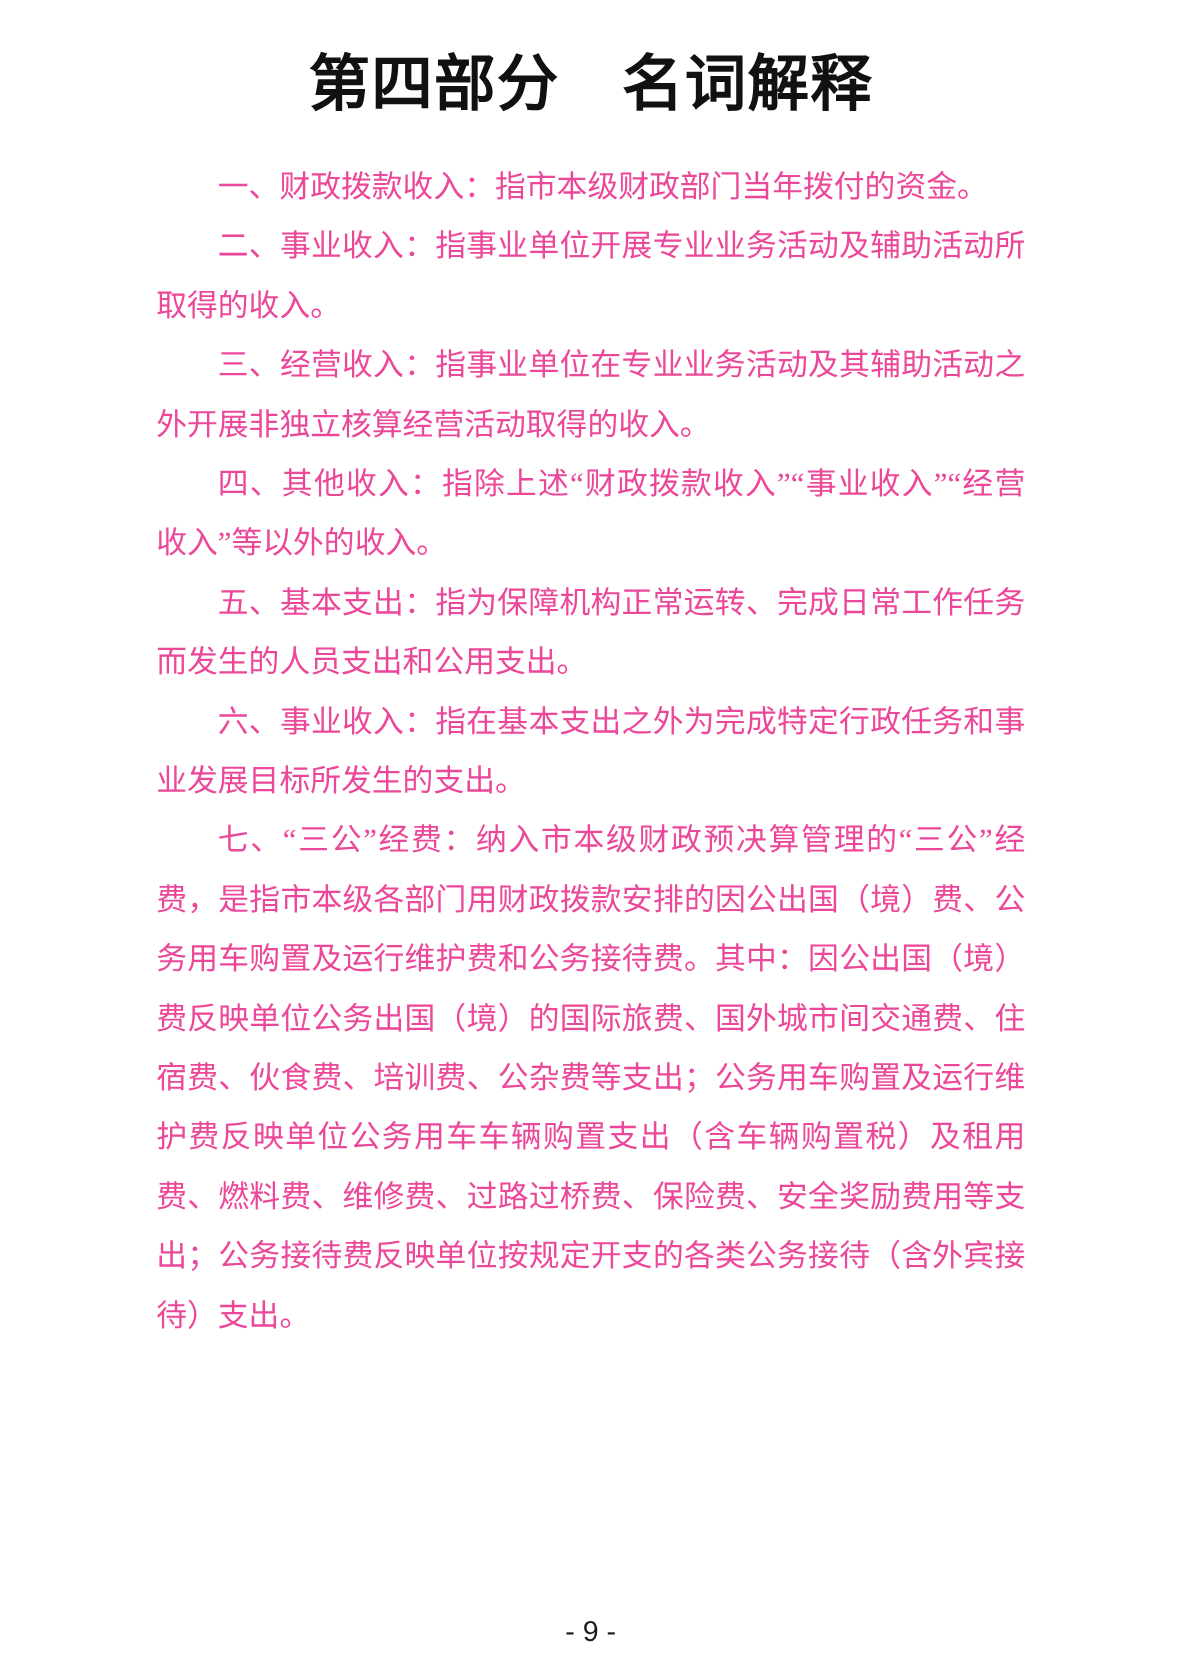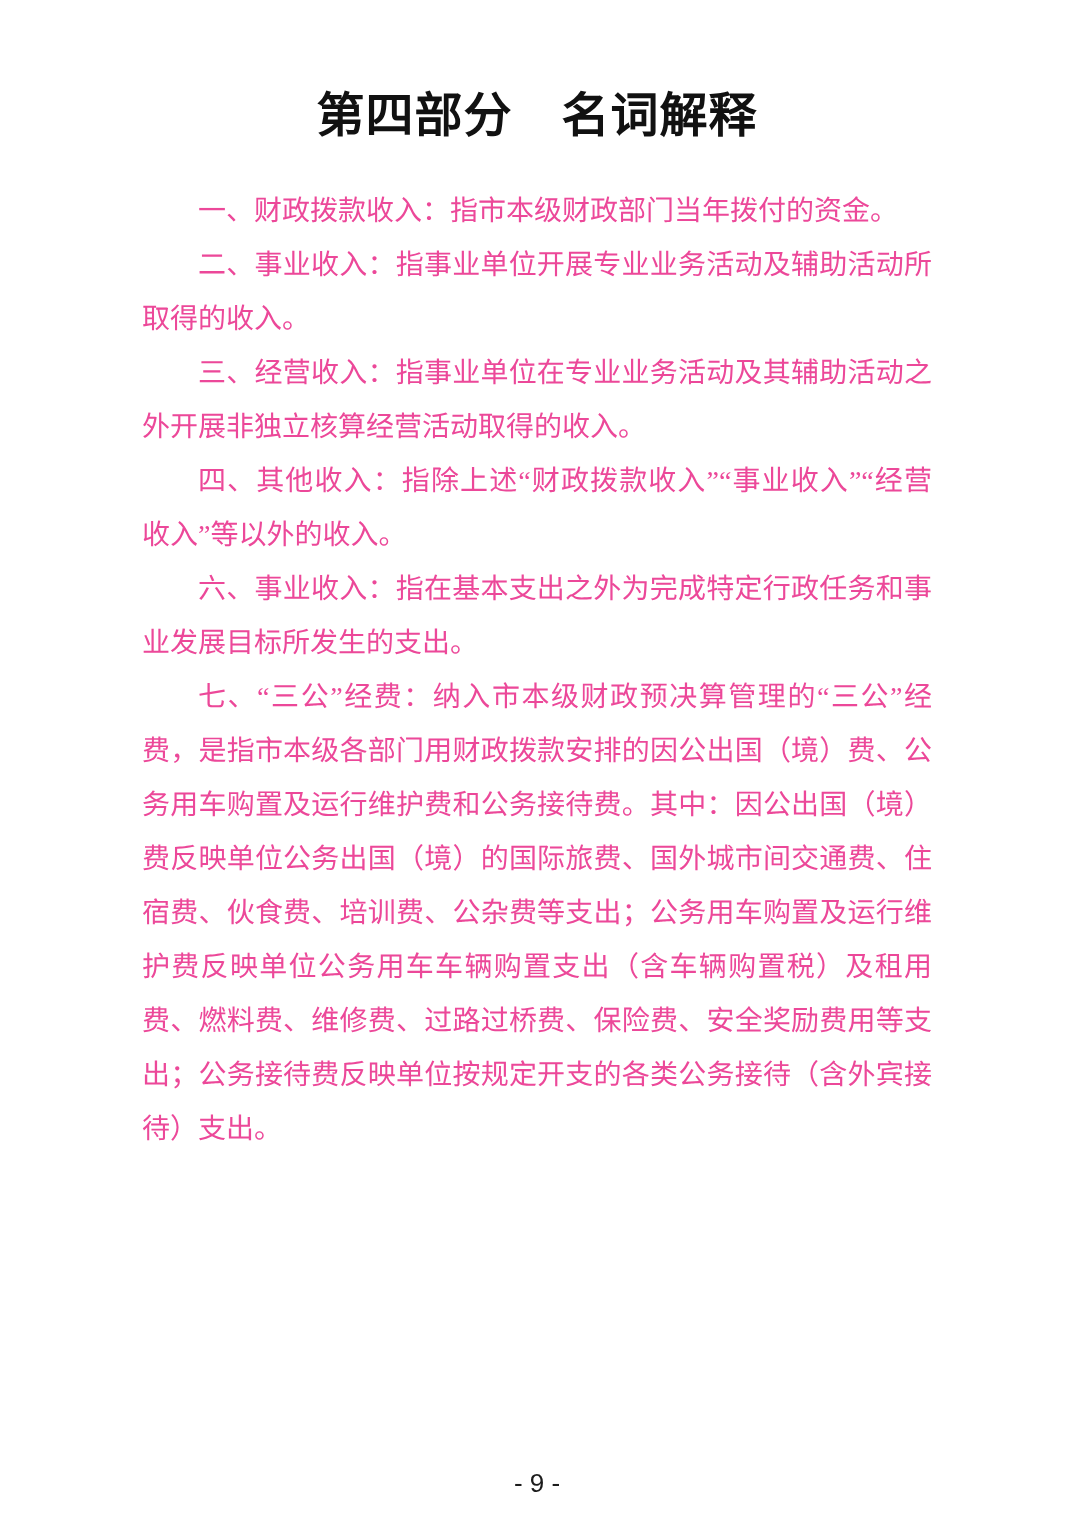--- a/index.html
+++ b/index.html
@@ -10,24 +10,24 @@
   .page {
     position: relative;
     width: 1074px;
     height: 1520px;
     background: #ffffff;
     color: #1c1c1c;
     overflow: hidden;
   }
   .title {
     margin: 0;
-    padding-top: 88px;
+    padding-top: 48px;
     text-align: center;
     font-family: "Liberation Sans", sans-serif;
-    font-size: 48px;
+    font-size: 56px;
     font-weight: 700;
     line-height: 56px;
     letter-spacing: 1px;
     color: #111111;
   }
   .content {
     width: 790px;
     margin: 40px auto 0 auto;
     font-family: "Liberation Serif", serif;
     font-size: 28px;
@@ -60,19 +60,20 @@
 
 <div class="page">
 
   <h1 class="title">第四部分　名词解释</h1>
 
   <div class="content">
     <p class="para">一、财政拨款收入：指市本级财政部门当年拨付的资金。</p>
     <p class="para">二、事业收入：指事业单位开展专业业务活动及辅助活动所取得的收入。</p>
     <p class="para">三、经营收入：指事业单位在专业业务活动及其辅助活动之外开展非独立核算经营活动取得的收入。</p>
     <p class="para">四、其他收入：指除上述“财政拨款收入”“事业收入”“经营收入”等以外的收入。</p>
+    <p class="para">五、基本支出：指为保障机构正常运转、完成日常工作任务而发生的人员支出和公用支出。</p>
     <p class="para">六、事业收入：指在基本支出之外为完成特定行政任务和事业发展目标所发生的支出。</p>
     <p class="para">七、“三公”经费：纳入市本级财政预决算管理的“三公”经费，是指市本级各部门用财政拨款安排的因公出国（境）费、公务用车购置及运行维护费和公务接待费。其中：因公出国（境）费反映单位公务出国（境）的国际旅费、国外城市间交通费、住宿费、伙食费、培训费、公杂费等支出；公务用车购置及运行维护费反映单位公务用车车辆购置支出（含车辆购置税）及租用费、燃料费、维修费、过路过桥费、保险费、安全奖励费用等支出；公务接待费反映单位按规定开支的各类公务接待（含外宾接待）支出。</p>
   </div>
 
   <div class="footer">- 9 -</div>
 
 </div>
 
 </body></html>

